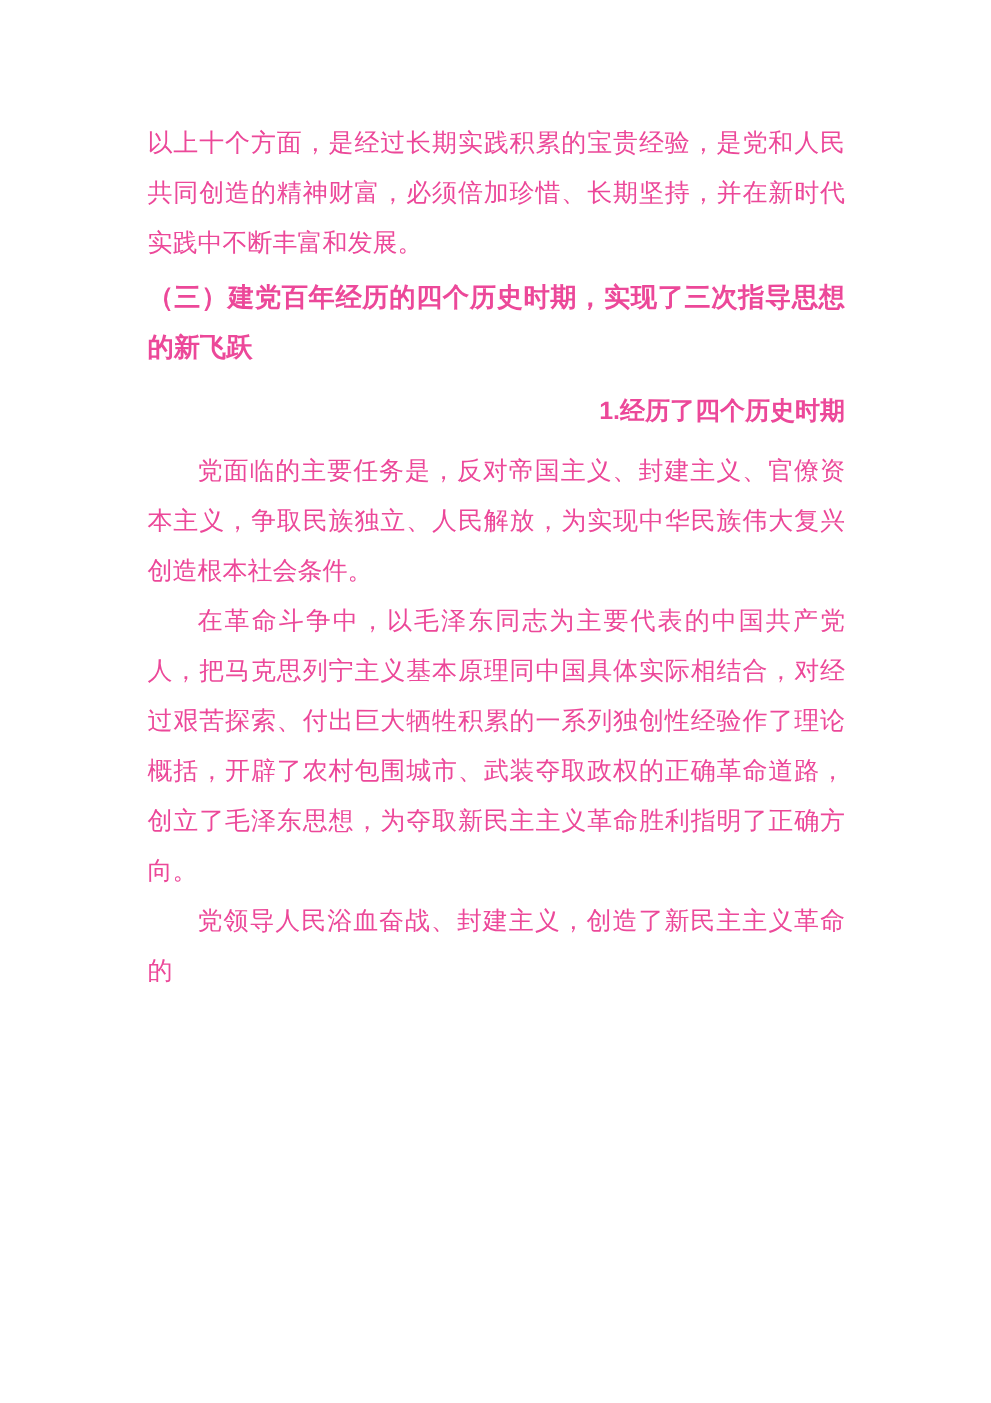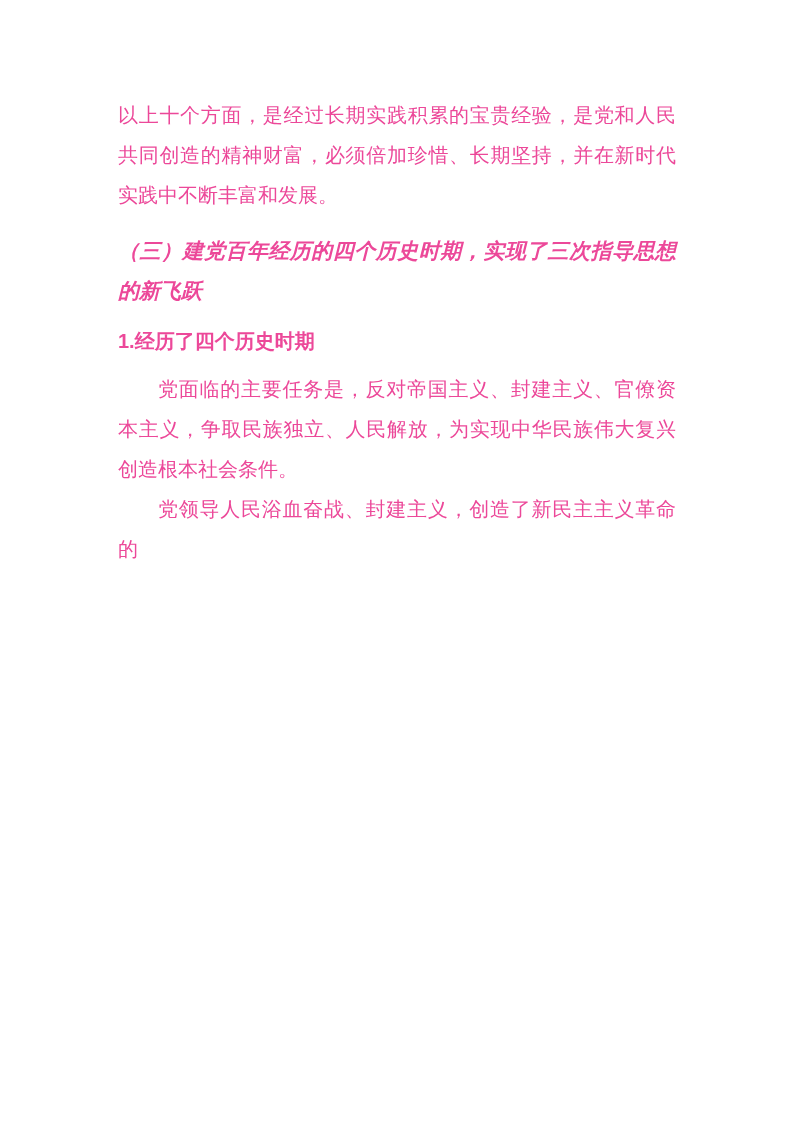--- a/index.html
+++ b/index.html
@@ -27,52 +27,52 @@
     line-height: 40px;
     text-align: justify;
     text-indent: 2em;
     word-break: break-all;
   }
   .body-para.no-indent {
     text-indent: 0;
   }
   
   .heading-section {
-    margin: 16px 0 10px 0;
+    margin: 4px 0 10px 0;
     font-family: "Liberation Sans", "DejaVu Sans", sans-serif;
     font-weight: 700;
     font-size: 21px;
     line-height: 40px;
     text-align: justify;
     text-indent: 0;
     word-break: break-all;
-    font-style: italic;
   }
   .heading-sub {
     margin: 8px 0;
     font-family: "Liberation Sans", "DejaVu Sans", sans-serif;
     font-weight: 700;
     font-size: 20px;
     line-height: 40px;
-    text-align: left;
+    text-align: right;
     text-indent: 0;
     word-break: break-all;
   }
 </style>
 </head>
 <body>
 
 <div class="page">
 
   <p class="body-para no-indent">以上十个方面，是经过长期实践积累的宝贵经验，是党和人民共同创造的精神财富，必须倍加珍惜、长期坚持，并在新时代实践中不断丰富和发展。</p>
 
   <h2 class="heading-section">（三）建党百年经历的四个历史时期，实现了三次指导思想的新飞跃</h2>
 
 
   <h3 class="heading-sub">1.经历了四个历史时期</h3>
 
 
   <p class="body-para">党面临的主要任务是，反对帝国主义、封建主义、官僚资本主义，争取民族独立、人民解放，为实现中华民族伟大复兴创造根本社会条件。</p>
 
+  <p class="body-para">在革命斗争中，以毛泽东同志为主要代表的中国共产党人，把马克思列宁主义基本原理同中国具体实际相结合，对经过艰苦探索、付出巨大牺牲积累的一系列独创性经验作了理论概括，开辟了农村包围城市、武装夺取政权的正确革命道路，创立了毛泽东思想，为夺取新民主主义革命胜利指明了正确方向。</p>
 
   <p class="body-para">党领导人民浴血奋战、封建主义，创造了新民主主义革命的</p>
 
 </div>
 
 </body></html>

